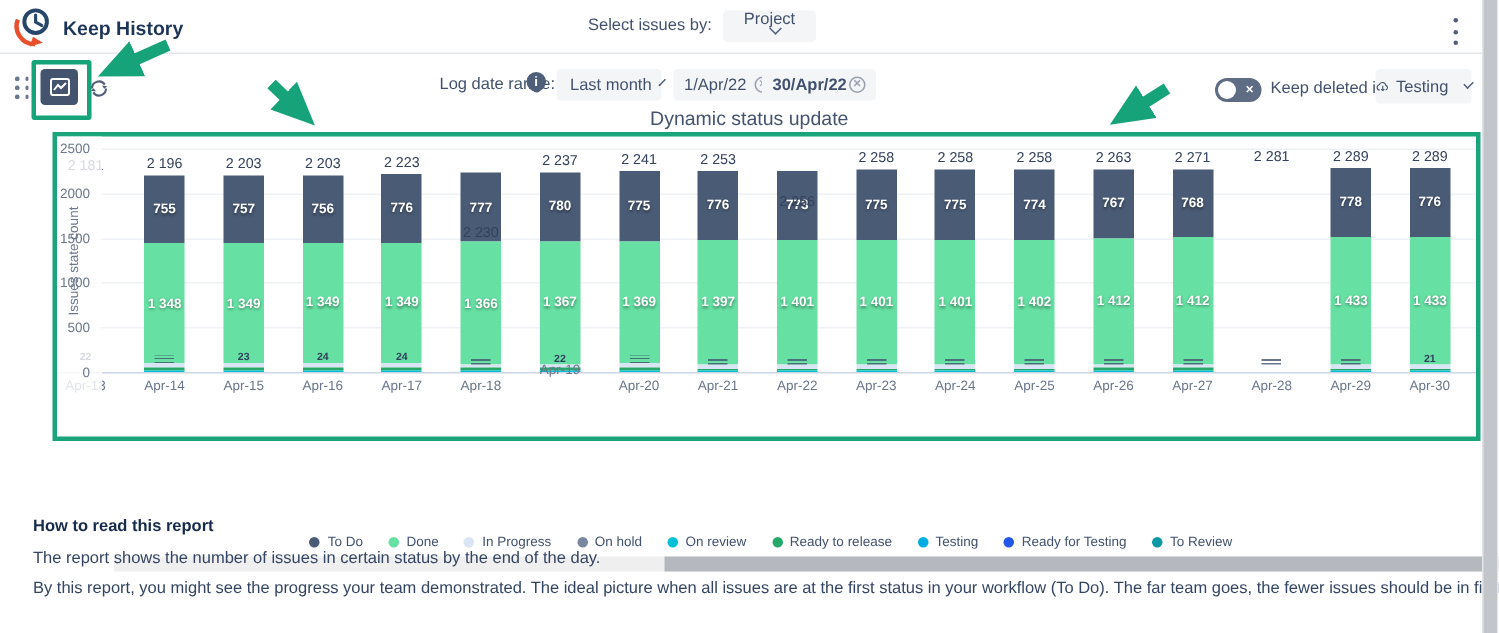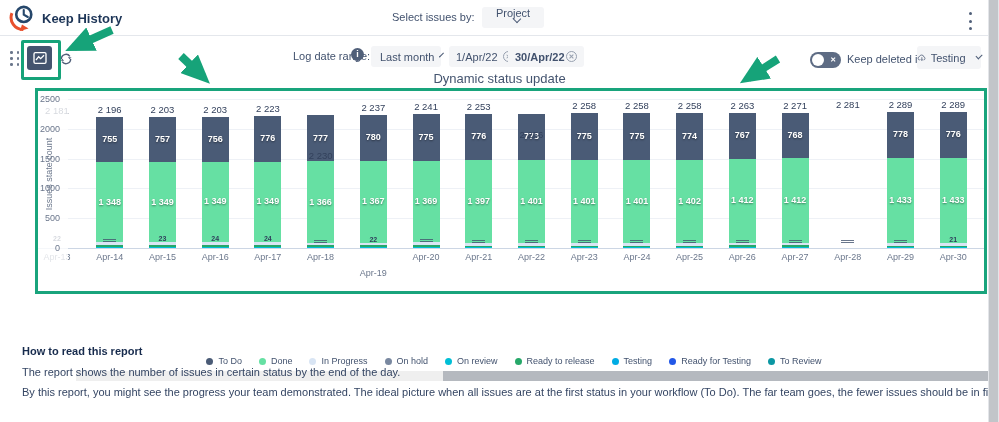--- a/index.html
+++ b/index.html
@@ -227,21 +227,21 @@
           <div class="seg" style="top: 0px; height: 46.488px; background: rgb(74, 91, 118);"></div>
           <div class="seg" style="top: 46.488px; height: 81.4732px; background: rgb(102, 224, 163);"></div>
           <div class="seg" style="top: 127.961px; height: 2.682px; background: rgb(217, 229, 244);"></div>
           <div class="seg" style="top: 130.643px; height: 1.341px; background: rgb(38, 168, 105);"></div>
           <div class="seg" style="top: 131.984px; height: 1.341px; background: rgb(0, 191, 214);"></div>
           <div class="seg-label" style="top: 17.744px;">780</div>
           <div class="seg-label" style="top: 81.7246px;">1 367</div>
         </div>
         <div class="total-label" style="left: 313.32px; top: 10.6748px;">2 237</div>
         <div class="small-label" style="left: 320.32px; top: 144.636px;">22</div>
-        <div class="xlab" style="left: 312.32px; top: 177px;">Apr-19</div>
+        <div class="xlab" style="left: 312.32px; top: 150px;">Apr-19</div>
         <div class="bar" style="left: 374.54px; top: 23.4364px; height: 133.564px;">
           <div class="seg" style="top: 0px; height: 46.19px; background: rgb(74, 91, 118);"></div>
           <div class="seg" style="top: 46.19px; height: 81.5924px; background: rgb(102, 224, 163);"></div>
           <div class="seg" style="top: 127.782px; height: 2.8906px; background: rgb(217, 229, 244);"></div>
           <div class="seg" style="top: 130.673px; height: 1.4453px; background: rgb(38, 168, 105);"></div>
           <div class="seg" style="top: 132.118px; height: 1.4453px; background: rgb(0, 191, 214);"></div>
           <div class="seg-label" style="top: 17.595px;">775</div>
           <div class="seg-label" style="top: 81.4862px;">1 369</div>
         </div>
         <div class="total-label" style="left: 366.04px; top: 10.4364px;">2 241</div>

